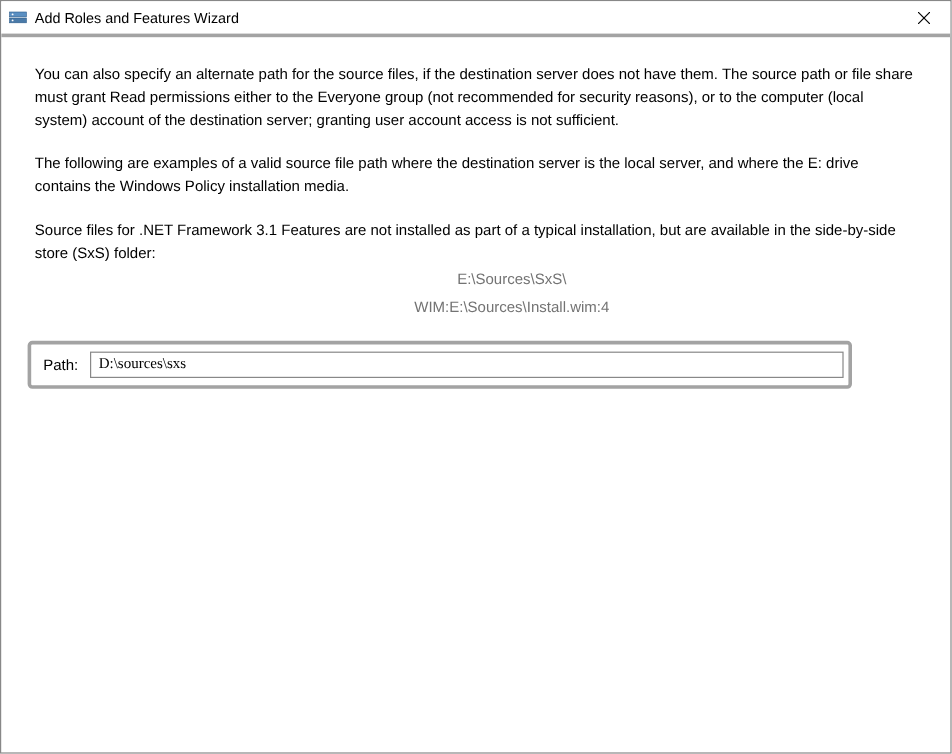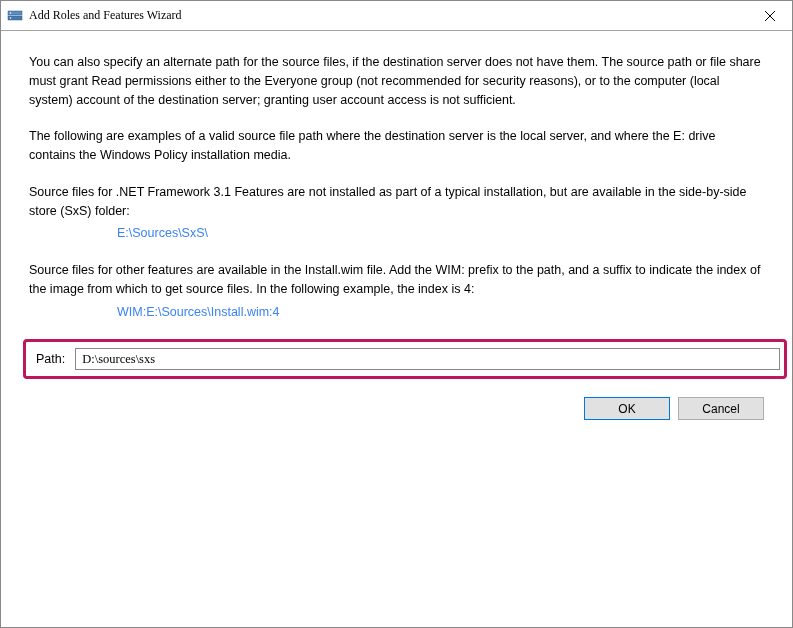--- a/index.html
+++ b/index.html
@@ -10,23 +10,22 @@
       width: 793px;
       height: 628px;
       overflow: hidden;
       border: 1px solid #888;
     }
     .titlebar {
       height: 30px;
       display: flex;
       align-items: center;
       padding: 0 0 0 6px;
-      border-bottom: 1px solid #a3a3a3;
+      border-bottom: 3px solid #a3a3a3;
       background: #fff;
-      font-family: Liberation Serif, serif;
     }
     .titlebar-icon {
       width: 16px;
       height: 16px;
       margin-right: 6px;
       display: flex;
       align-items: center;
       justify-content: center;
     }
     .titlebar-title {
@@ -52,35 +51,36 @@
       font-weight: normal;
       margin-bottom: 24px;
     }
     .para {
       color: #000;
       font-size: 12.5px;
       line-height: 1.5;
       margin-bottom: 18px;
     }
     .example-path {
-      margin-left: 88px;
+      margin-left: 60px;
       font-size: 12.5px;
       line-height: 1.5;
-      color: #3b82f6;
+      color: #737373;
       margin-top: -14px;
       margin-bottom: 18px;
+      text-align: center;
     }
     .path-row {
       display: flex;
       align-items: center;
       margin-top: 10px;
-      border: 3px solid #be185d;
+      border: 3px solid #a3a3a3;
       border-radius: 4px;
       padding: 6px 4px;
-      width: 764px;
+      width: 687px;
       margin-left: -6px;
     }
     .path-label {
       font-size: 12.5px;
       margin-right: 10px;
       margin-left: 6px;
     }
     .path-input {
       flex: 1;
       font-size: 12.5px;
@@ -130,25 +130,20 @@
     </svg>
   </div>
 </div>
 
 <div class="content">
 
   <p class="para">You can also specify an alternate path for the source files, if the destination server does not have them. The source path or file share must grant Read permissions either to the Everyone group (not recommended for security reasons), or to the computer (local system) account of the destination server; granting user account access is not sufficient.</p>
   <p class="para">The following are examples of a valid source file path where the destination server is the local server, and where the E: drive contains the Windows Policy installation media.</p>
   <p class="para">Source files for .NET Framework 3.1 Features are not installed as part of a typical installation, but are available in the side-by-side store (SxS) folder:</p>
   <p class="example-path">E:\Sources\SxS\</p>
-  <p class="para">Source files for other features are available in the Install.wim file. Add the WIM: prefix to the path, and a suffix to indicate the index of the image from which to get source files. In the following example, the index is 4:</p>
   <p class="example-path">WIM:E:\Sources\Install.wim:4</p>
 
   <div class="path-row">
     <span class="path-label">Path:</span>
     <input type="text" class="path-input" value="D:\sources\sxs" style="">
   </div>
 
-  <div class="buttons">
-    <button class="btn default">OK</button>
-    <button class="btn">Cancel</button>
-  </div>
 </div>
 
 </body></html>

